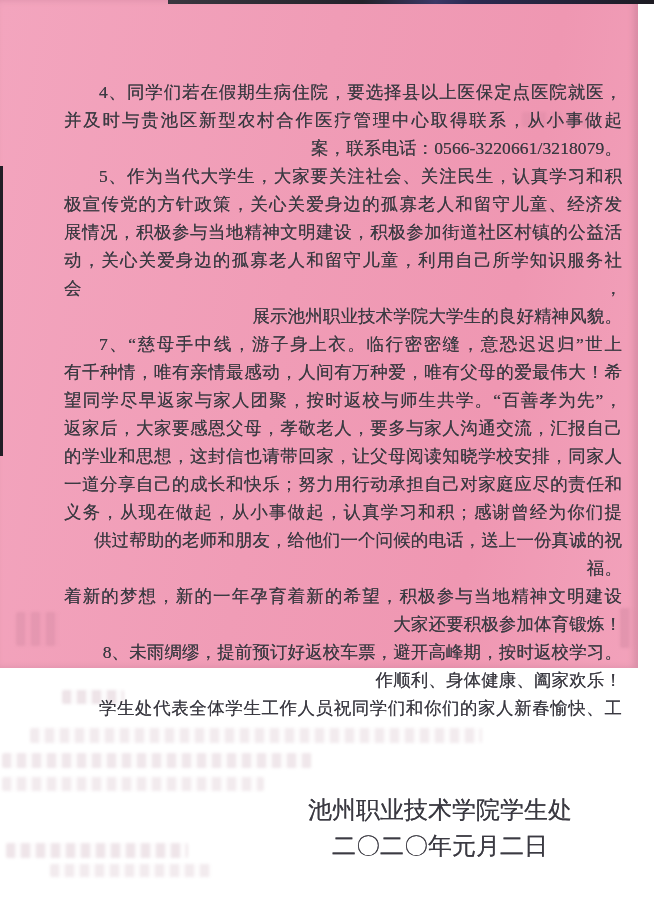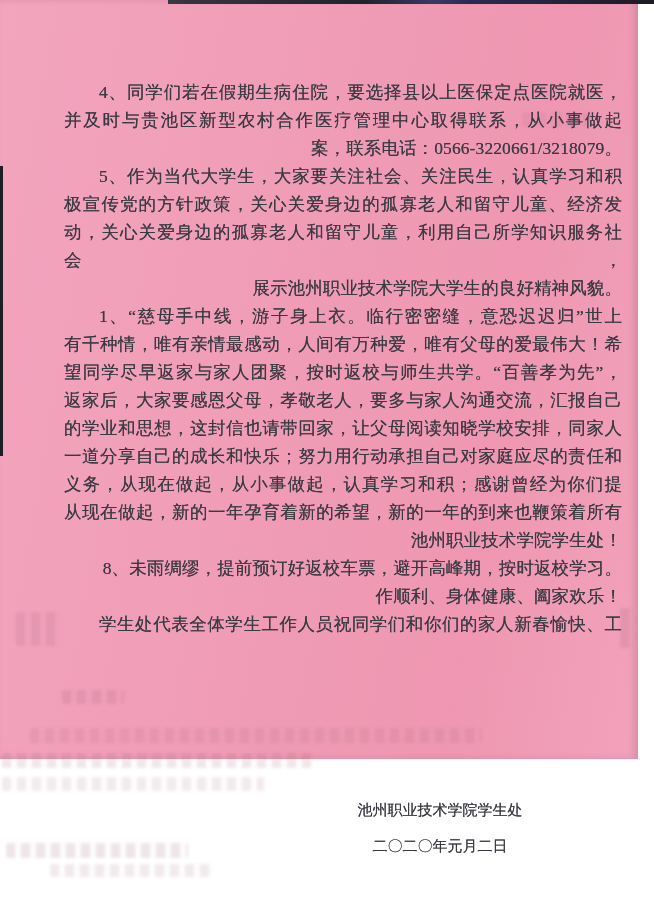--- a/index.html
+++ b/index.html
@@ -6,21 +6,21 @@
     --paper:#F09CB6;
     --ink:#3B3A42;
   }
   html,body{margin:0;padding:0;}
   body{
     width:654px;height:899px;position:relative;overflow:hidden;
     background:#ffffff;
     font-family:"Liberation Serif","DejaVu Serif",serif;
   }
   .paper{
-    position:absolute;left:0;top:0;width:638px;height:759px;
+    position:absolute;left:0;top:0;width:638px;height:668px;
     background:linear-gradient(100deg,#f3a5be 0%,var(--paper) 45%,#ef97b2 75%,#f2a2bb 100%);
     box-shadow:inset -4px 0 6px rgba(170,105,130,.35);
   }
   .scanner-strip-top{
     position:absolute;left:168px;top:0;width:486px;height:4px;
     background:linear-gradient(90deg,#3a3740 0%,#23212a 40%,#3b3866 55%,#2c2a52 62%,#1d1b22 100%);
     z-index:5;
   }
   .scanner-line-left{
     position:absolute;left:0;top:166px;width:3px;height:290px;
@@ -35,21 +35,21 @@
     font-size:17.5px;line-height:28px;
     text-shadow:0 0 .6px rgba(59,58,66,.85);
   }
   .paragraph{margin:0;}
   .line{text-align:justify;text-align-last:justify;letter-spacing:.1px;}
   .line.first{text-indent:35px;}
   .line.last{text-align:right;text-align-last:auto;}
   .signature{
     position:absolute;left:300px;top:792px;width:280px;
     text-align:center;color:var(--ink);
-    font-size:15px;line-height:36px;
+    font-size:24px;line-height:36px;
     text-shadow:0 0 .6px rgba(59,58,66,.85);
   }
   .smudge{
     position:absolute;
     background:repeating-linear-gradient(90deg,rgba(150,88,114,.55) 0 9px,rgba(150,88,114,.08) 9px 15px);
     opacity:.30;filter:blur(1.7px);border-radius:2px;
   }
   .s0{left:522px;top:112px;width:72px;height:15px;opacity:.18;}
   .s1{left:16px;top:612px;width:44px;height:34px;opacity:.26;}
   .s2{left:620px;top:608px;width:15px;height:40px;opacity:.3;}
@@ -78,38 +78,40 @@
 
       <div class="paragraph">
         <div class="line first">4、同学们若在假期生病住院，要选择县以上医保定点医院就医，</div>
         <div class="line">并及时与贵池区新型农村合作医疗管理中心取得联系，从小事做起</div>
         <div class="line last">案，联系电话：0566-3220661/3218079。</div>
       </div>
 
       <div class="paragraph">
         <div class="line first">5、作为当代大学生，大家要关注社会、关注民生，认真学习和积</div>
         <div class="line">极宣传党的方针政策，关心关爱身边的孤寡老人和留守儿童、经济发</div>
+        <div class="line">展情况，积极参与当地精神文明建设，积极参加街道社区村镇的公益活</div>
         <div class="line">动，关心关爱身边的孤寡老人和留守儿童，利用自己所学知识服务社会，</div>
         <div class="line last">展示池州职业技术学院大学生的良好精神风貌。</div>
       </div>
 
 
       <div class="paragraph">
-        <div class="line first">1、“慈母手中线，游子身上衣。临行密密缝，意恐迟迟归”世上</div>
+        <div class="line first">7、“慈母手中线，游子身上衣。临行密密缝，意恐迟迟归”世上</div>
         <div class="line">有千种情，唯有亲情最感动，人间有万种爱，唯有父母的爱最伟大！希</div>
         <div class="line">望同学尽早返家与家人团聚，按时返校与师生共学。“百善孝为先”，</div>
         <div class="line">返家后，大家要感恩父母，孝敬老人，要多与家人沟通交流，汇报自己</div>
         <div class="line">的学业和思想，这封信也请带回家，让父母阅读知晓学校安排，同家人</div>
         <div class="line">一道分享自己的成长和快乐；努力用行动承担自己对家庭应尽的责任和</div>
         <div class="line">义务，从现在做起，从小事做起，认真学习和积；感谢曾经为你们提</div>
+        <div class="line last">供过帮助的老师和朋友，给他们一个问候的电话，送上一份真诚的祝福。</div>
       </div>
 
       <div class="paragraph">
-        <div class="line">从现在做起，新的一年孕育着新的希望，新的一年的到来也鞭策着所有</div>
-        <div class="line last">池州职业技术学院学生处！</div>
+        <div class="line">着新的梦想，新的一年孕育着新的希望，积极参与当地精神文明建设</div>
+        <div class="line last">大家还要积极参加体育锻炼！</div>
       </div>
 
       <div class="paragraph">
         <div class="line first last">8、未雨绸缪，提前预订好返校车票，避开高峰期，按时返校学习。</div>
       </div>
 
       <div class="paragraph">
         <div class="line last">作顺利、身体健康、阖家欢乐！</div>
         <div class="line first">学生处代表全体学生工作人员祝同学们和你们的家人新春愉快、工</div>
       </div>

